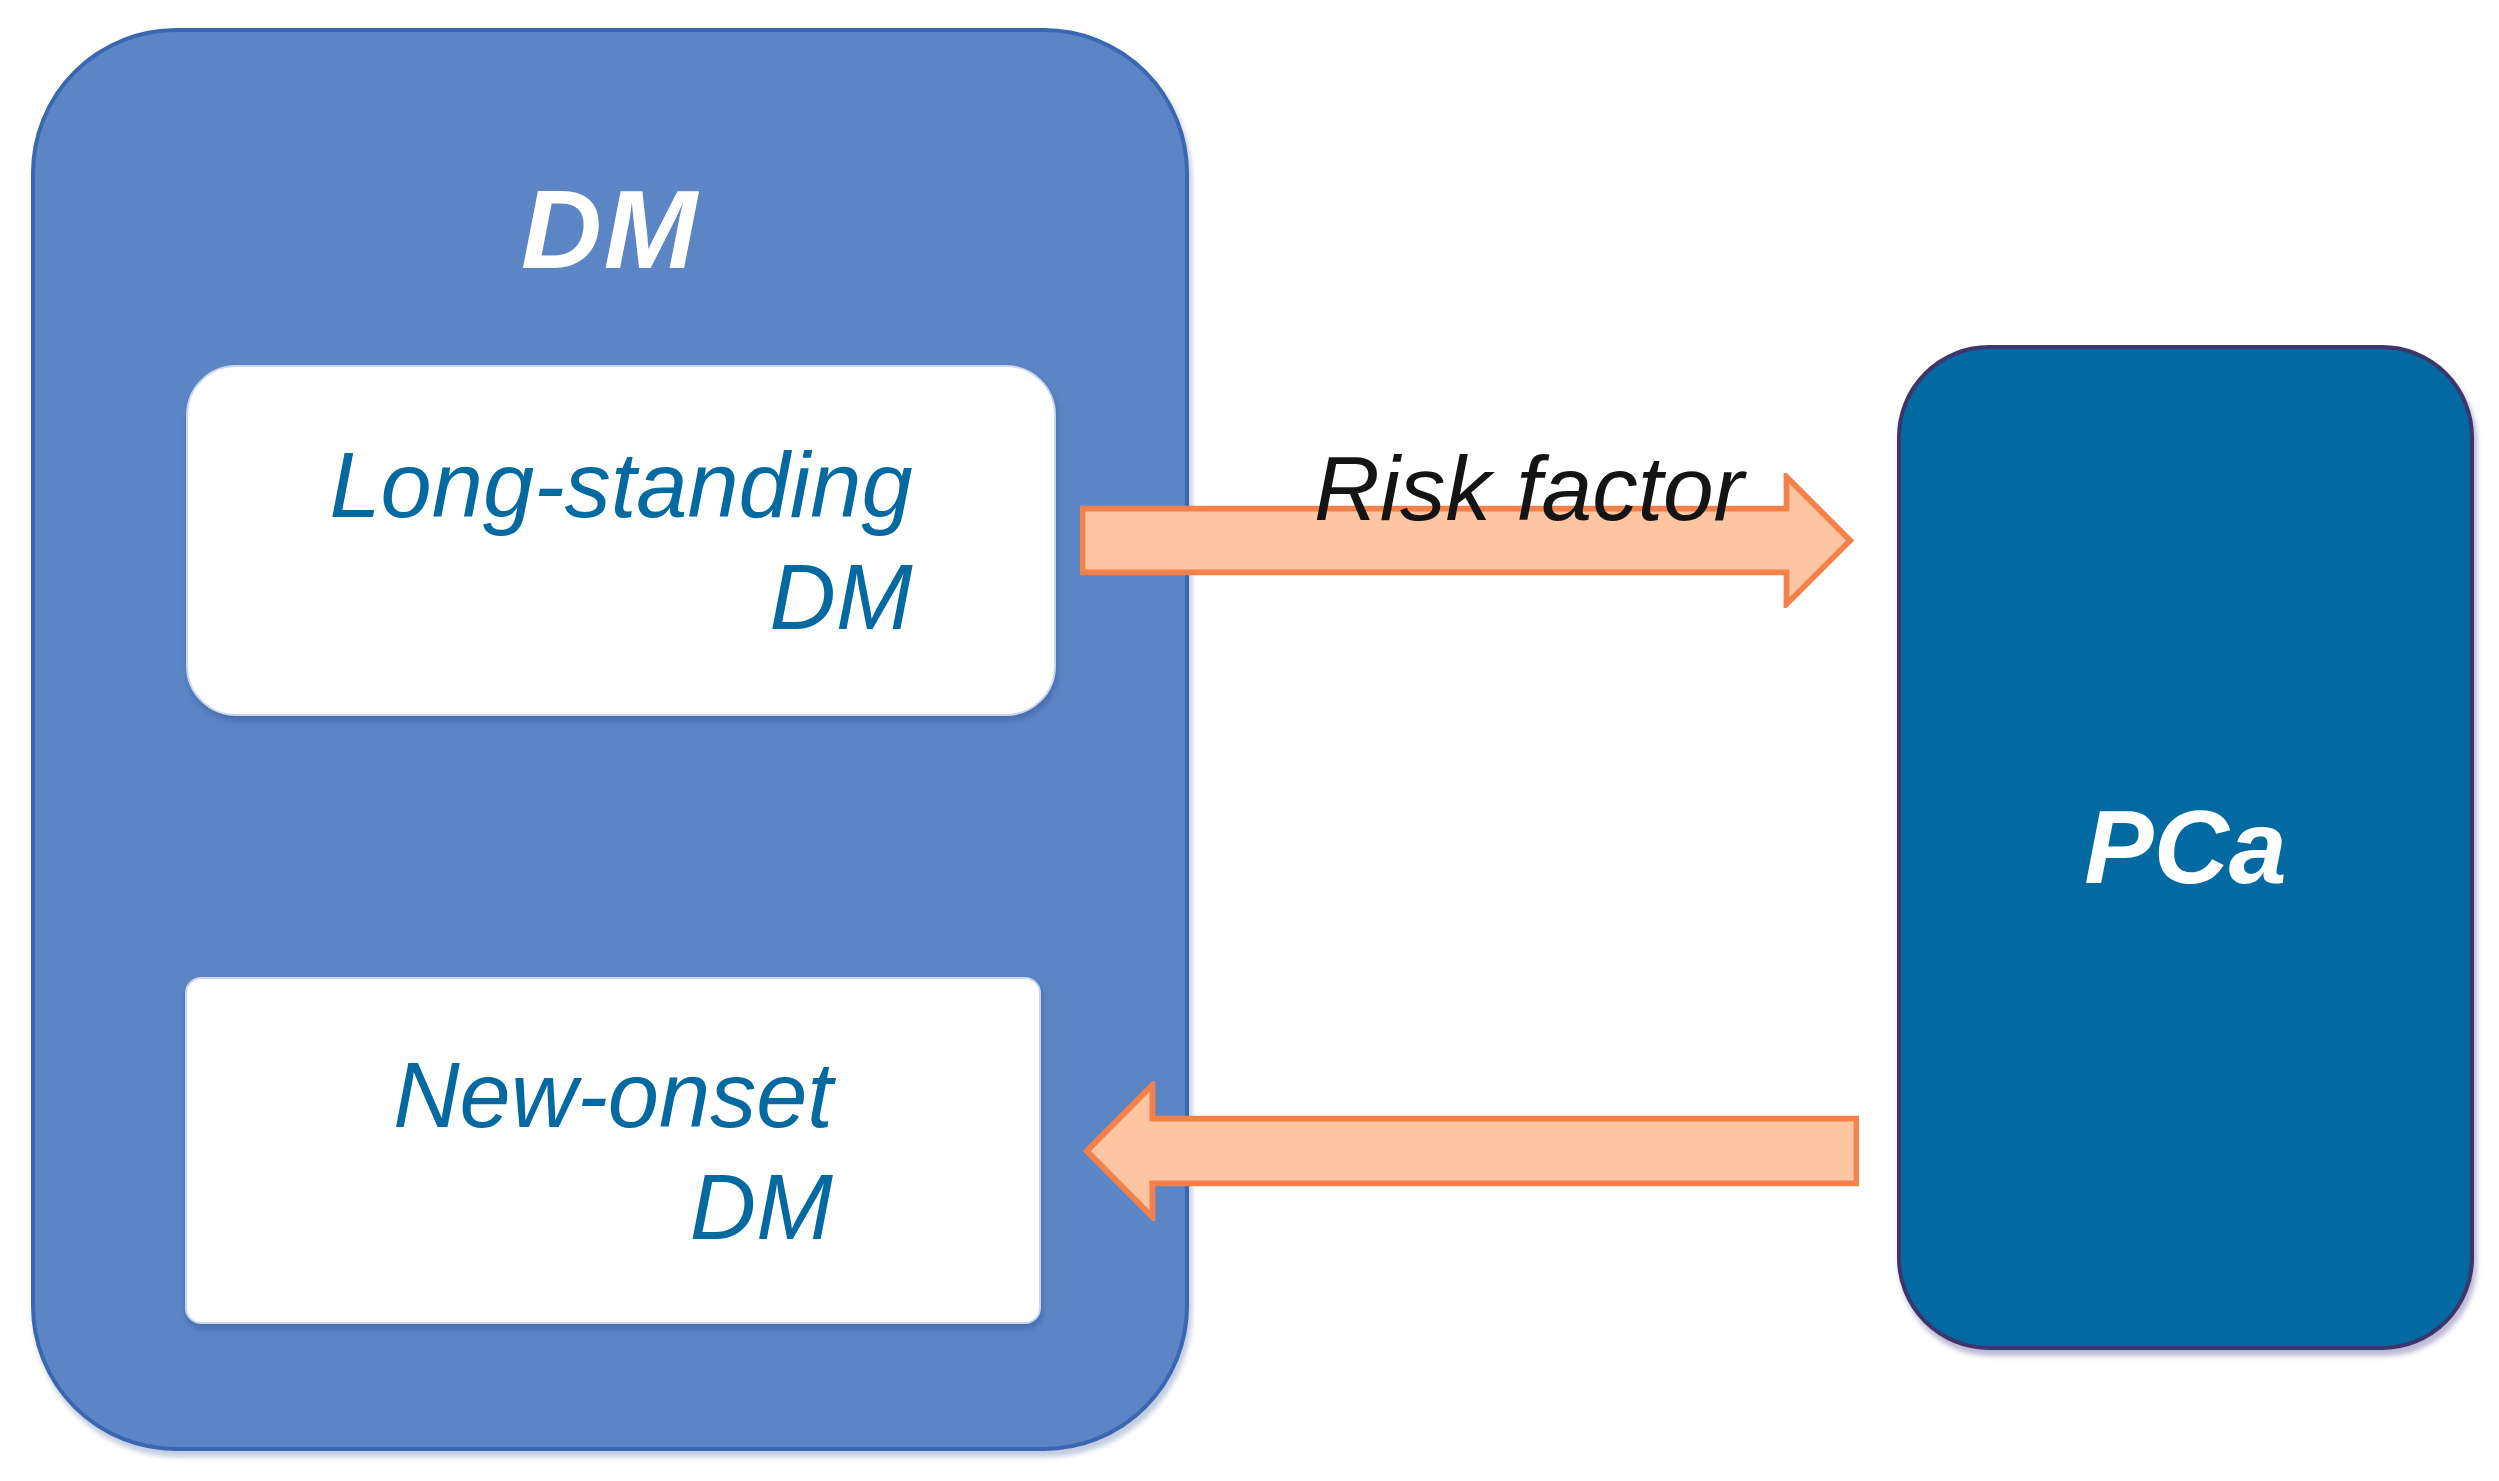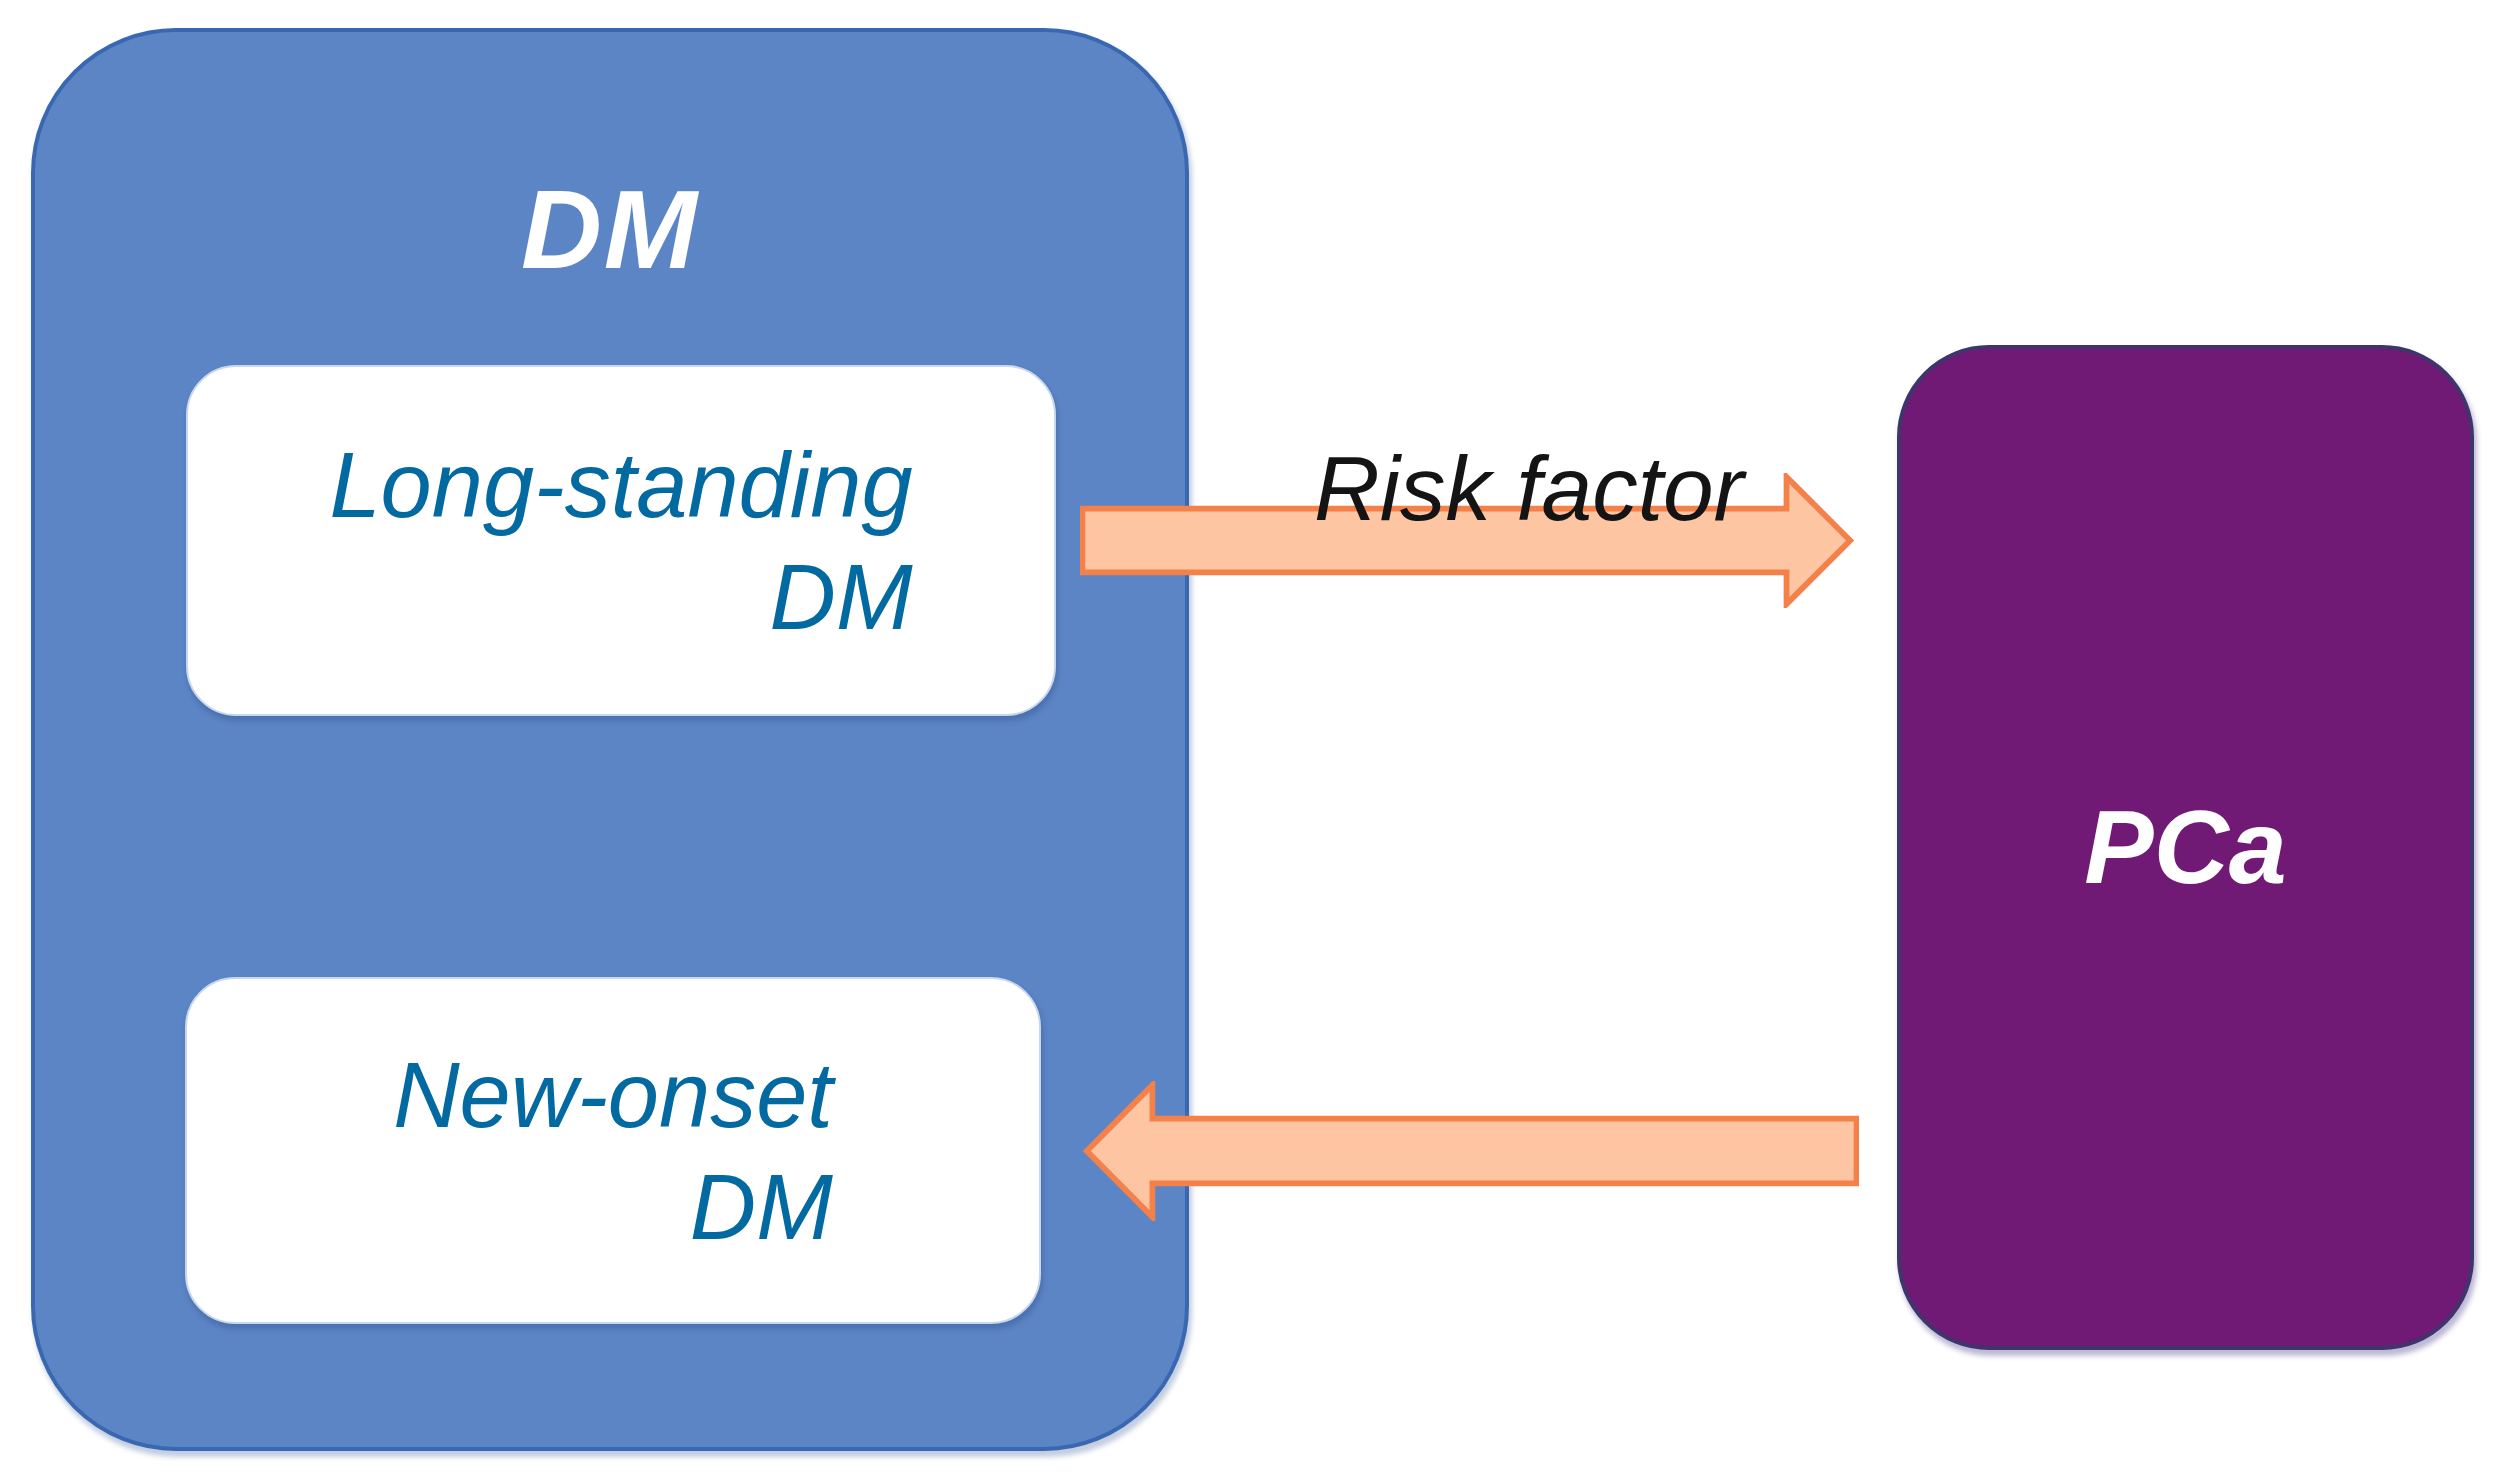--- a/index.html
+++ b/index.html
@@ -63,30 +63,31 @@
     left: 186px;
     top: 365px;
     width: 870px;
     height: 351px;
   }
   #node-new-onset {
     left: 185px;
     top: 977px;
     width: 856px;
     height: 347px;
+    border-radius: 16px;
   }
 
   
   #node-pca {
     position: absolute;
     left: 1897px;
     top: 345px;
     width: 577px;
     height: 1005px;
-    background: #701a75;
+    background: #0369a1;
     border: 4.8px solid #3D356C;
     border-radius: 92px;
     box-sizing: border-box;
     box-shadow: 2.9px 5.8px 5.8px rgba(110, 100, 160, 0.45);
     display: flex;
     align-items: center;
     justify-content: center;
     color: #ffffff;
     font-size: 104px;
     font-weight: bold;

